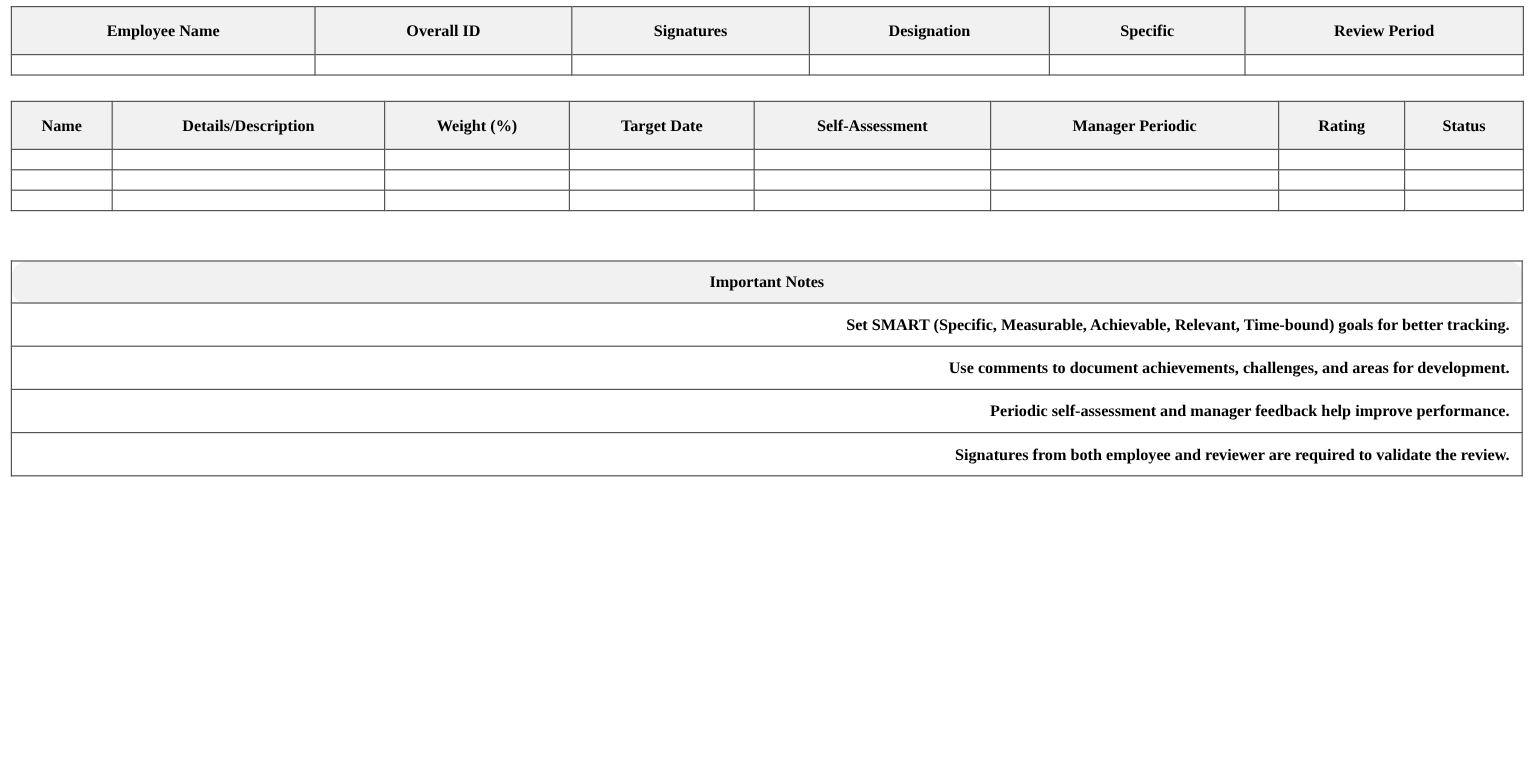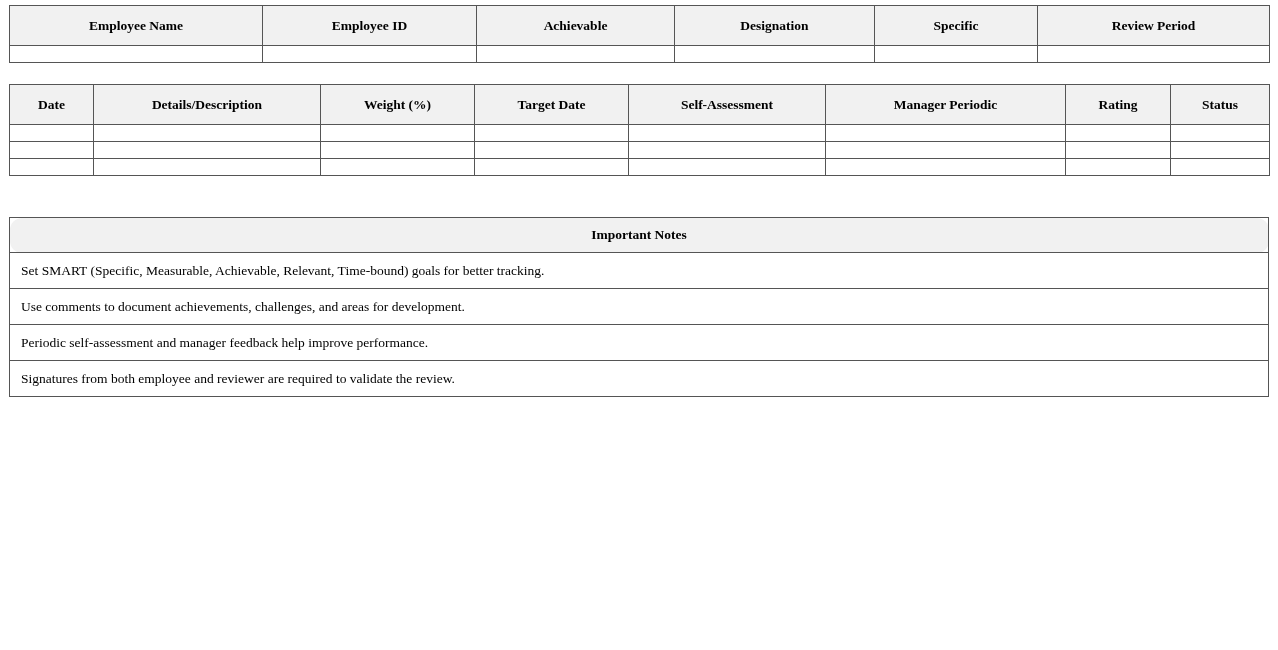--- a/index.html
+++ b/index.html
@@ -69,45 +69,45 @@
   }
   table.notes-table th {
     background: #f1f1f1;
     font-weight: bold;
     text-align: center;
     height: 30px;
     padding: 2px 4px;
     border-radius: 12px;
   }
   table.notes-table td.note-cell {
-    text-align: left;
+    text-align: right;
     padding: 7px 10px 7px 11px;
     height: 21px;
-    font-weight: normal;
+    font-weight: bold;
   }
 </style>
 </head>
 <body>
 
 <div class="page">
 
   <table class="form-table">
     <colgroup>
       <col style="width:253px">
       <col style="width:214px">
       <col style="width:198px">
       <col style="width:200px">
       <col style="width:163px">
       <col style="width:232px">
     </colgroup>
     <thead>
       <tr>
         <th>Employee Name</th>
-        <th>Employee ID</th>
-        <th>Achievable</th>
+        <th>Overall ID</th>
+        <th>Signatures</th>
         <th>Designation</th>
         <th>Specific</th>
         <th>Review Period</th>
       </tr>
     </thead>
     <tbody>
       <tr>
         <td class="blank-cell"></td>
         <td class="blank-cell"></td>
         <td class="blank-cell"></td>
@@ -126,21 +126,21 @@
       <col style="width:227px">
       <col style="width:154px">
       <col style="width:154px">
       <col style="width:197px">
       <col style="width:240px">
       <col style="width:105px">
       <col style="width:99px">
     </colgroup>
     <thead>
       <tr>
-        <th>Date</th>
+        <th>Name</th>
         <th>Details/Description</th>
         <th>Weight (%)</th>
         <th>Target Date</th>
         <th>Self-Assessment</th>
         <th>Manager Periodic</th>
         <th>Rating</th>
         <th>Status</th>
       </tr>
     </thead>
     <tbody>

